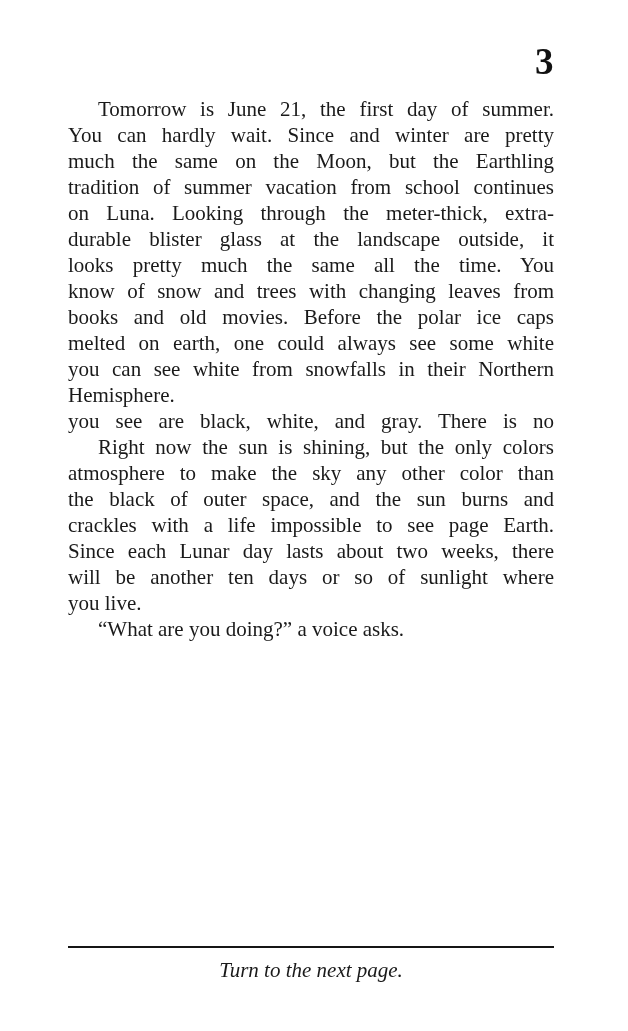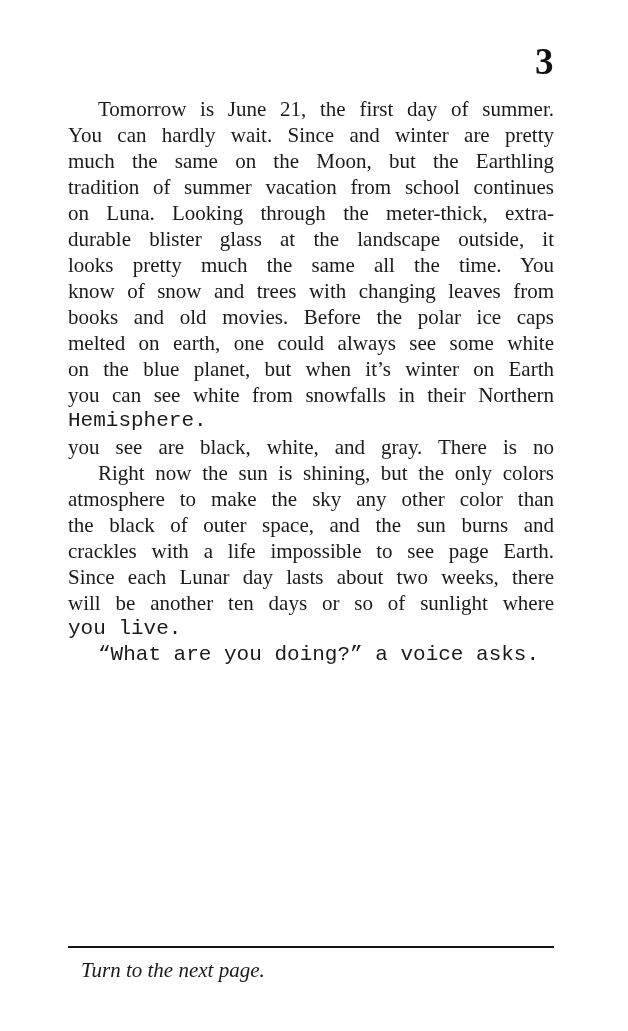--- a/index.html
+++ b/index.html
@@ -34,35 +34,35 @@
     line-height: 26px;
   }
   .para { margin: 0; }
   .line {
     text-align: justify;
     text-align-last: justify;
     height: 26px;
     overflow: visible;
   }
   .line.first { text-indent: 30px; }
-  .line.last { text-align: right; text-align-last: left; font-family: Liberation Mono, monospace; }
+  .line.last { text-align: right; text-align-last: left; }
   .footer-rule {
     position: absolute;
     top: 946px;
     left: 68px;
     width: 486px;
     height: 2px;
     background: #151515;
   }
   .footer-instruction {
     position: absolute;
     top: 957px;
-    left: 81px;
+    left: 68px;
     width: 486px;
-    text-align: left;
+    text-align: center;
     font-style: italic;
     font-size: 21px;
     line-height: 26px;
     color: #1a1a1a;
   }
 </style>
 </head>
 <body>
 
 <div class="page">
@@ -73,21 +73,20 @@
         <div class="line first">Tomorrow is June 21, the first day of summer.</div>
         <div class="line">You can hardly wait. Since and winter are pretty</div>
         <div class="line">much the same on the Moon, but the Earthling</div>
         <div class="line">tradition of summer vacation from school continues</div>
         <div class="line">on Luna. Looking through the meter-thick, extra-</div>
         <div class="line">durable blister glass at the landscape outside, it</div>
         <div class="line">looks pretty much the same all the time. You</div>
         <div class="line">know of snow and trees with changing leaves from</div>
         <div class="line">books and old movies. Before the polar ice caps</div>
         <div class="line">melted on earth, one could always see some white</div>
-        <div class="line">on the blue planet, but when it’s winter on Earth</div>
         <div class="line">you can see white from snowfalls in their Northern</div>
         <div class="line last">Hemisphere.</div>
       </div>
       <div class="para">
         <div class="line">you see are black, white, and gray. There is no</div>
         <div class="line first">Right now the sun is shining, but the only colors</div>
         <div class="line">atmosphere to make the sky any other color than</div>
         <div class="line">the black of outer space, and the sun burns and</div>
         <div class="line">crackles with a life impossible to see page Earth.</div>
         <div class="line">Since each Lunar day lasts about two weeks, there</div>

